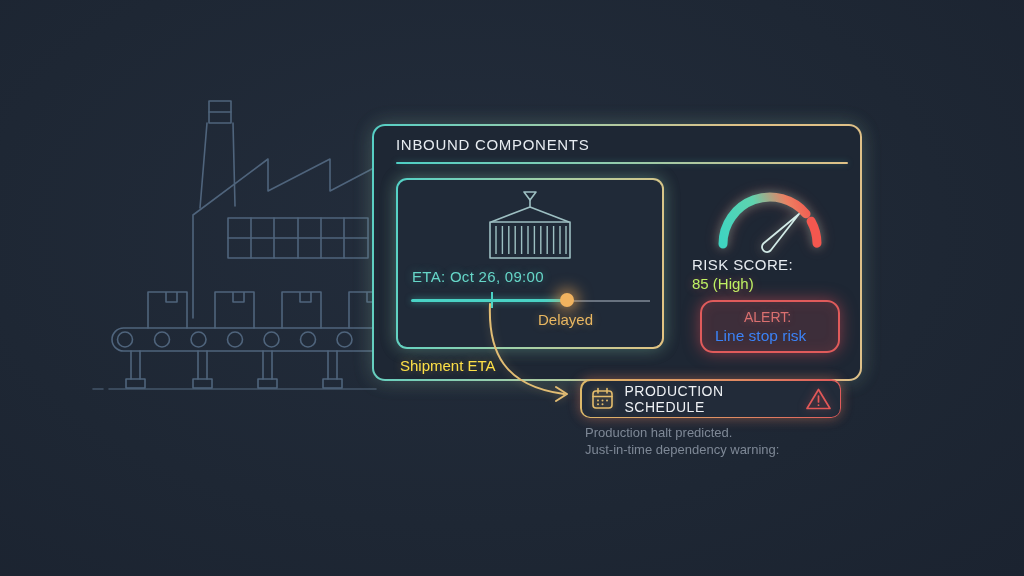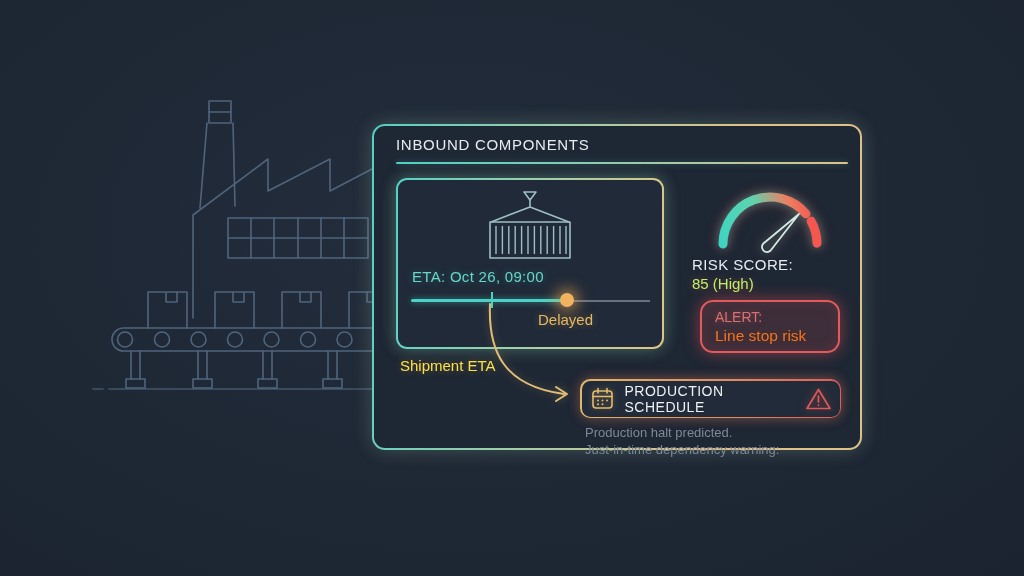--- a/index.html
+++ b/index.html
@@ -8,21 +8,21 @@
     background:#1f2836;
     font-family:"Liberation Sans", sans-serif;
     position:relative;
   }
   .stage{position:absolute;inset:0;background:radial-gradient(ellipse at 45% 40%, #232d3c 0%, #1e2734 60%, #1b2330 100%);}
   svg{display:block;}
   .factory-svg{position:absolute;left:0;top:0;}
 
   
   .panel-border{
-    position:absolute;left:372px;top:124px;width:490px;height:326px;
+    position:absolute;left:372px;top:124px;width:490px;height:257px;
     border-radius:13px;padding:2px;box-sizing:border-box;
     background:linear-gradient(100deg,#55cfc5 0%,#9fcdaa 35%,#e2c185 70%,#dec189 100%);
     box-shadow:0 0 20px rgba(85,207,197,.16), 0 0 22px rgba(226,193,133,.14);
   }
   .panel{
     position:relative;width:100%;height:100%;
     background:#1e2734;border-radius:11px;
   }
   .panel-title{
     position:absolute;left:22px;top:10px;
@@ -73,22 +73,22 @@
   .risk-label{font-size:15px;color:#e7ecf1;letter-spacing:.4px;}
   .risk-value{font-size:15px;color:#bef264;text-shadow:0 0 9px rgba(238,99,99,.45);}
 
   .alert-box{
     position:absolute;left:326px;top:174px;width:140px;height:53px;box-sizing:border-box;
     border:2px solid #e05b5b;border-radius:13px;
     background:rgba(222,86,95,.16);
     box-shadow:0 0 16px rgba(235,80,85,.5), inset 0 0 14px rgba(235,80,85,.12);
     padding:7px 13px;
   }
-  .alert-head{font-size:14px;color:#db7070;margin-bottom:2px;text-shadow:0 0 7px rgba(219,112,112,.4);}
-  .alert-msg{font-size:15.5px;color:#f97316;}
+  .alert-head{font-size:14px;color:#db7070;margin-bottom:2px;text-shadow:0 0 7px rgba(219,112,112,.4);margin-left:29px;}
+  .alert-msg{font-size:15.5px;color:#3b82f6;}
 
   
   .prod-border{
     position:absolute;left:206px;top:253px;width:261px;height:39px;box-sizing:border-box;
     border-radius:10px;padding:1.5px;
     background:linear-gradient(90deg,#ddb96a,#e08a62 60%,#e05b5b 100%);
     box-shadow:0 0 12px rgba(224,150,95,.28), 0 0 14px rgba(224,91,91,.25);
   }
   .prod{
     display:flex;align-items:center;height:100%;border-radius:8.5px;

